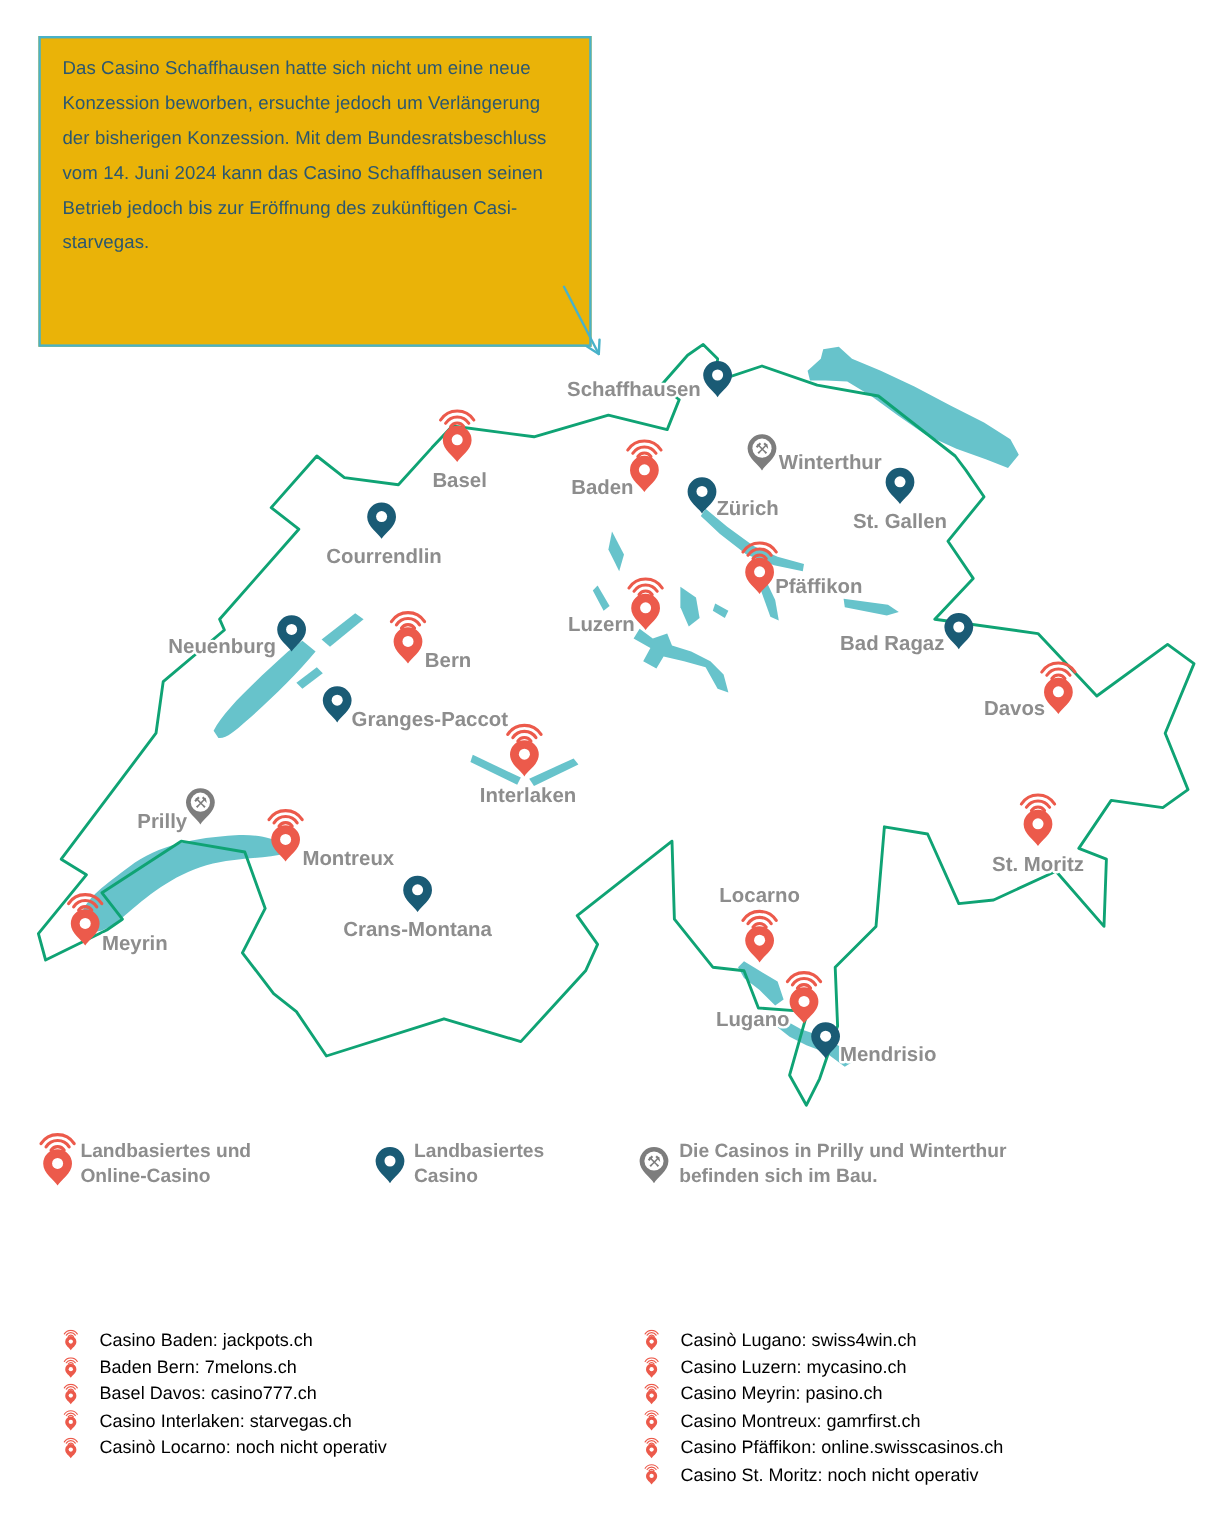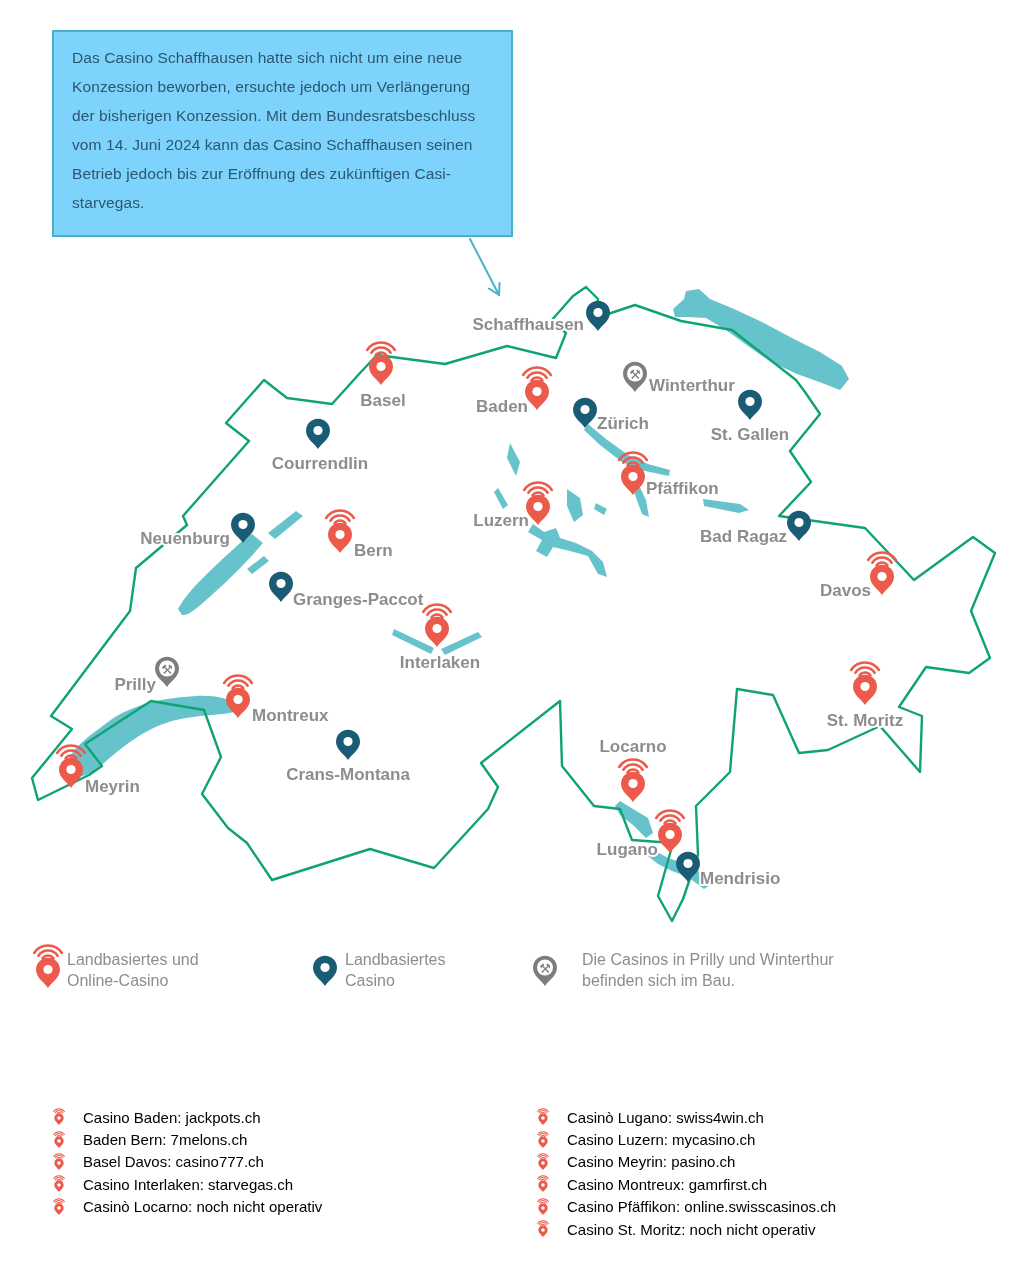--- a/index.html
+++ b/index.html
@@ -7,40 +7,40 @@
     --map-outline:#0FA374; --lake:#67C3CB; --label:#8D8D8D;
     --callout-text:#2B5770; --callout-accent:#48B2C9;
     --list-name:#8B9095; --list-value:#50565B;
   }
   html,body{margin:0;padding:0;}
   body{
     width:1024px;height:1269px;position:relative;background:#ffffff;
     font-family:"Liberation Sans", sans-serif;overflow:hidden;
   }
   .callout{
-    position:absolute;left:52px;top:30px;width:461px;height:207px;
+    position:absolute;left:32px;top:30px;width:461px;height:259px;
     border:2px solid var(--callout-accent);box-sizing:border-box;
-    padding:11px 18px;background:#7dd3fc;
+    padding:11px 18px;background:#eab308;
   }
   .callout-text{
     color:var(--callout-text);font-size:15.5px;line-height:29px;
     white-space:nowrap;letter-spacing:.1px;
   }
   .map-svg{position:absolute;left:0;top:0;}
   .map-label{
     font-family:"Liberation Sans",sans-serif;font-size:17px;font-weight:700;
     fill:var(--label);paint-order:stroke;stroke:#ffffff;stroke-width:4px;
     stroke-linejoin:round;
   }
   .outline{fill:none;stroke:var(--map-outline);stroke-width:2.4;stroke-linejoin:round;stroke-linecap:round;}
   .lake{fill:var(--lake);stroke:none;}
   .arrow{fill:none;stroke:var(--callout-accent);stroke-width:2;stroke-linecap:round;stroke-linejoin:round;}
   .legend-item{position:absolute;}
   .legend-text{
-    position:absolute;color:var(--label);font-size:16px;font-weight:400;
+    position:absolute;color:var(--label);font-size:16px;font-weight:700;
     line-height:20.5px;white-space:nowrap;
   }
   .list-col{position:absolute;top:1106px;}
   .list-row{display:flex;align-items:center;height:22.4px;font-size:15px;white-space:nowrap;}
   .list-row svg{margin-right:17px;flex:0 0 auto;}
 </style>
 </head>
 <body>
 
 <div class="callout">
@@ -166,21 +166,21 @@
       <use href="#pin-land"></use>
     </svg>
   <div class="legend-text" style="left:345px;top:950px;">
     <div>Landbasiertes</div>
     <div>Casino</div>
   </div>
 
   <svg class="legend-item" style="left:532px;top:954px;" width="26" height="34" viewBox="-13 -32 26 34">
       <use href="#pin-bau"></use>
     </svg>
-  <div class="legend-text" style="left:566px;top:950px;margin-left:16px;">
+  <div class="legend-text" style="left:566px;top:950px;">
     <div>Die Casinos in Prilly und Winterthur</div>
     <div>befinden sich im Bau.</div>
   </div>
 </div>
 
 <div class="list-col" style="left:52px;" id="casino-list-left">
   <div class="list-row">
     <svg width="14" height="18" viewBox="-18 -44 36 46">
         <use href="#pin-online"></use>
       </svg>

